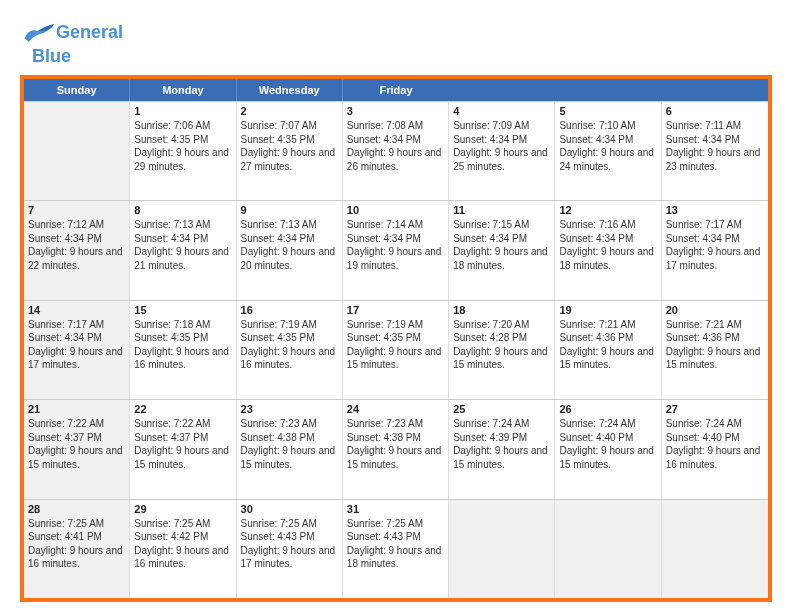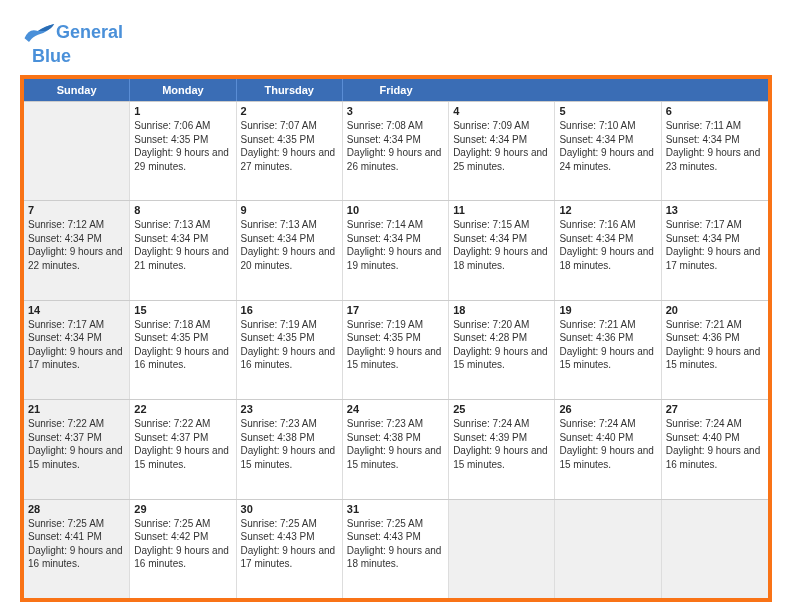--- a/index.html
+++ b/index.html
@@ -139,21 +139,21 @@
     <div class="title-block">
       <div class="month-title"></div>
       <div class="subtitle"></div>
     </div>
   </div>
 
   <div class="calendar">
     <div class="cal-header">
     <div class="cal-header-cell">Sunday</div>
         <div class="cal-header-cell">Monday</div>
-        <div class="cal-header-cell">Thursday</div>
+        <div class="cal-header-cell">Wednesday</div>
         <div class="cal-header-cell">Friday</div>
       </div>
     <div class="cal-body">
     <div class="cal-row">
           <div class="cal-cell shaded empty"></div>
           <div class="cal-cell">
             <span class="day-num">1</span>
             <div class="cell-text" style="white-space: pre-line;">Sunrise: 7:06 AM
 Sunset: 4:35 PM
 Daylight: 9 hours and 29 minutes.</div>

